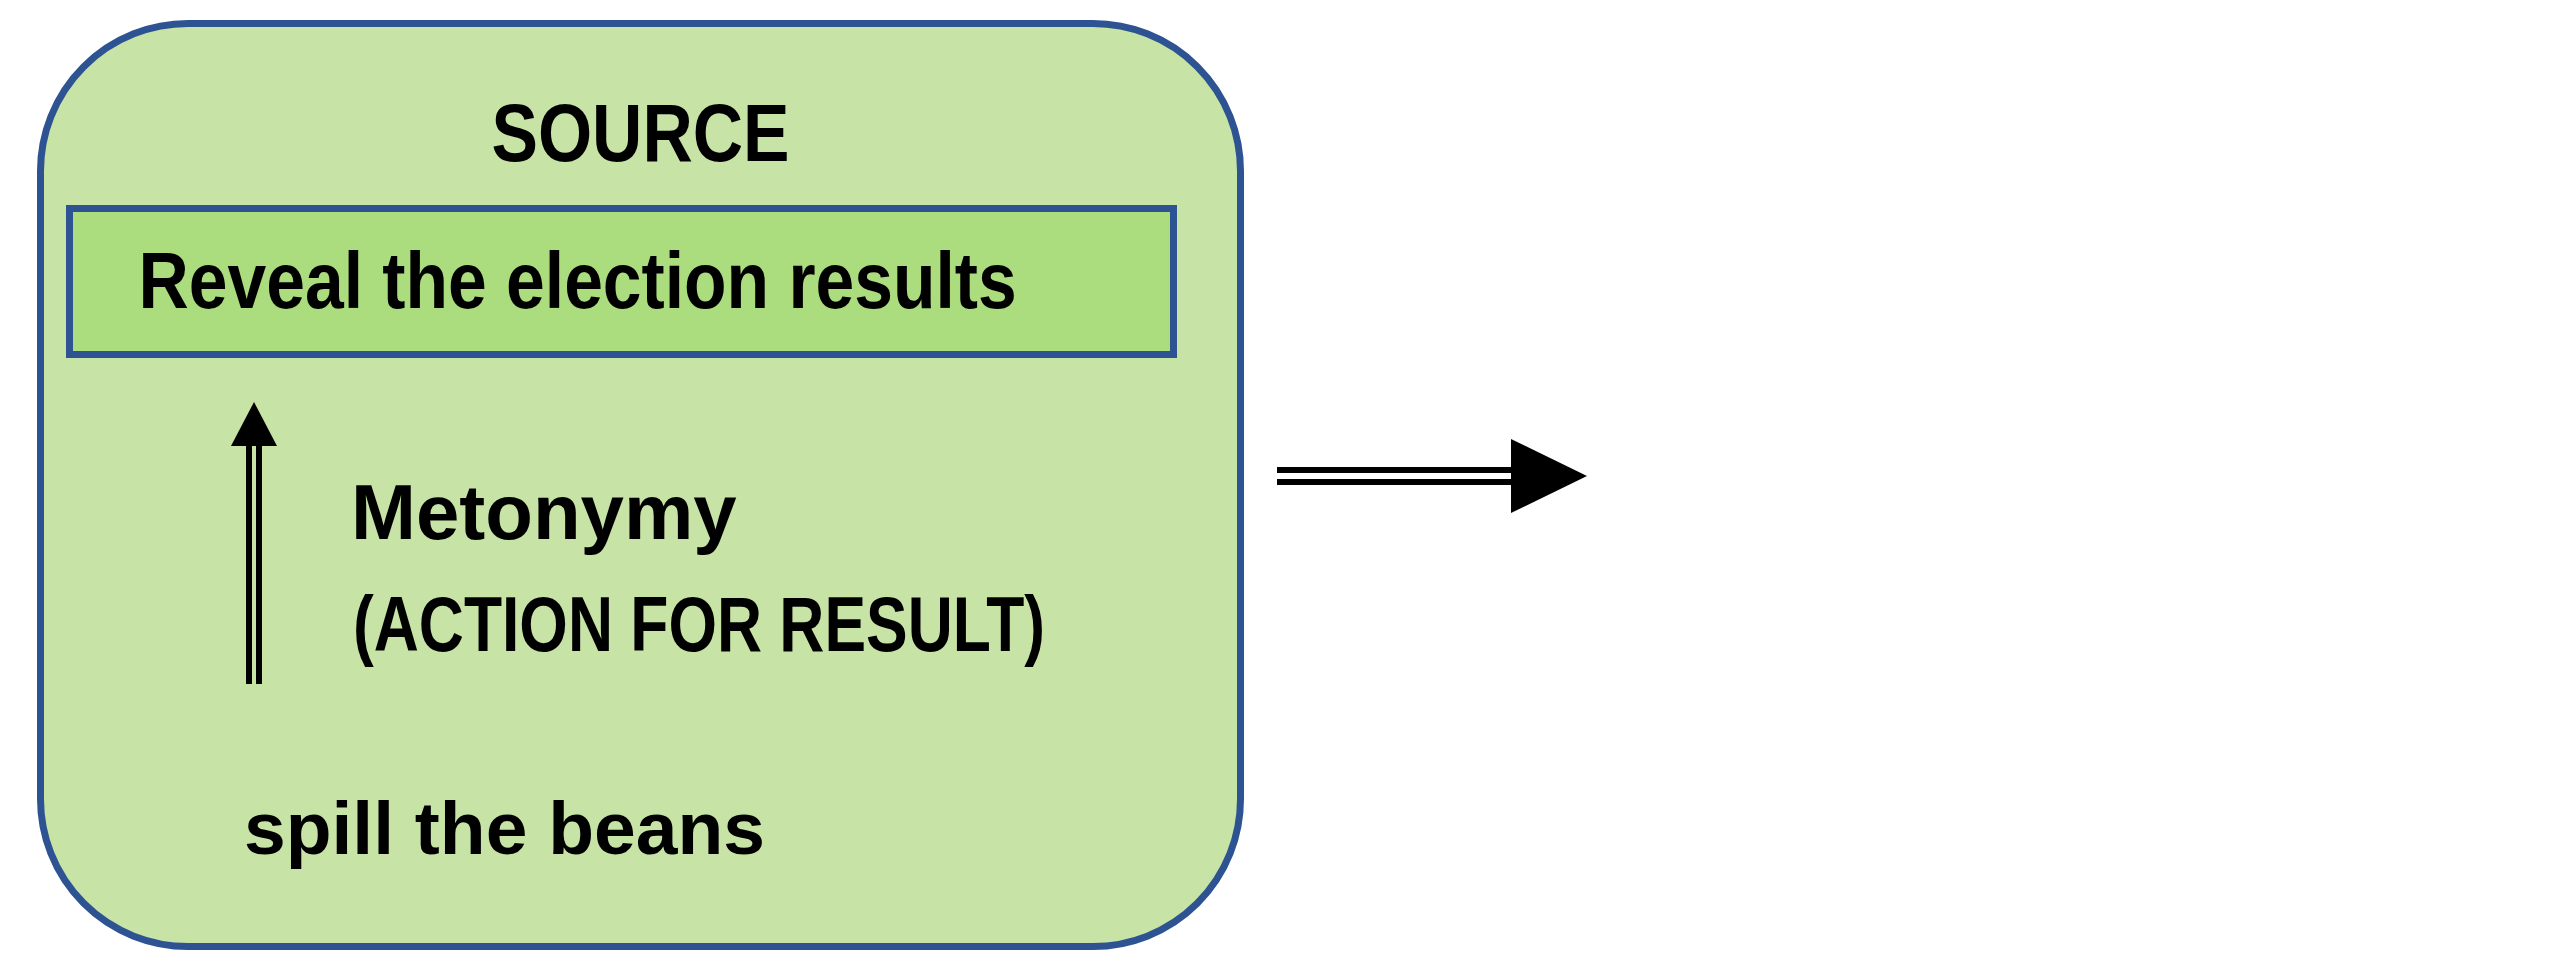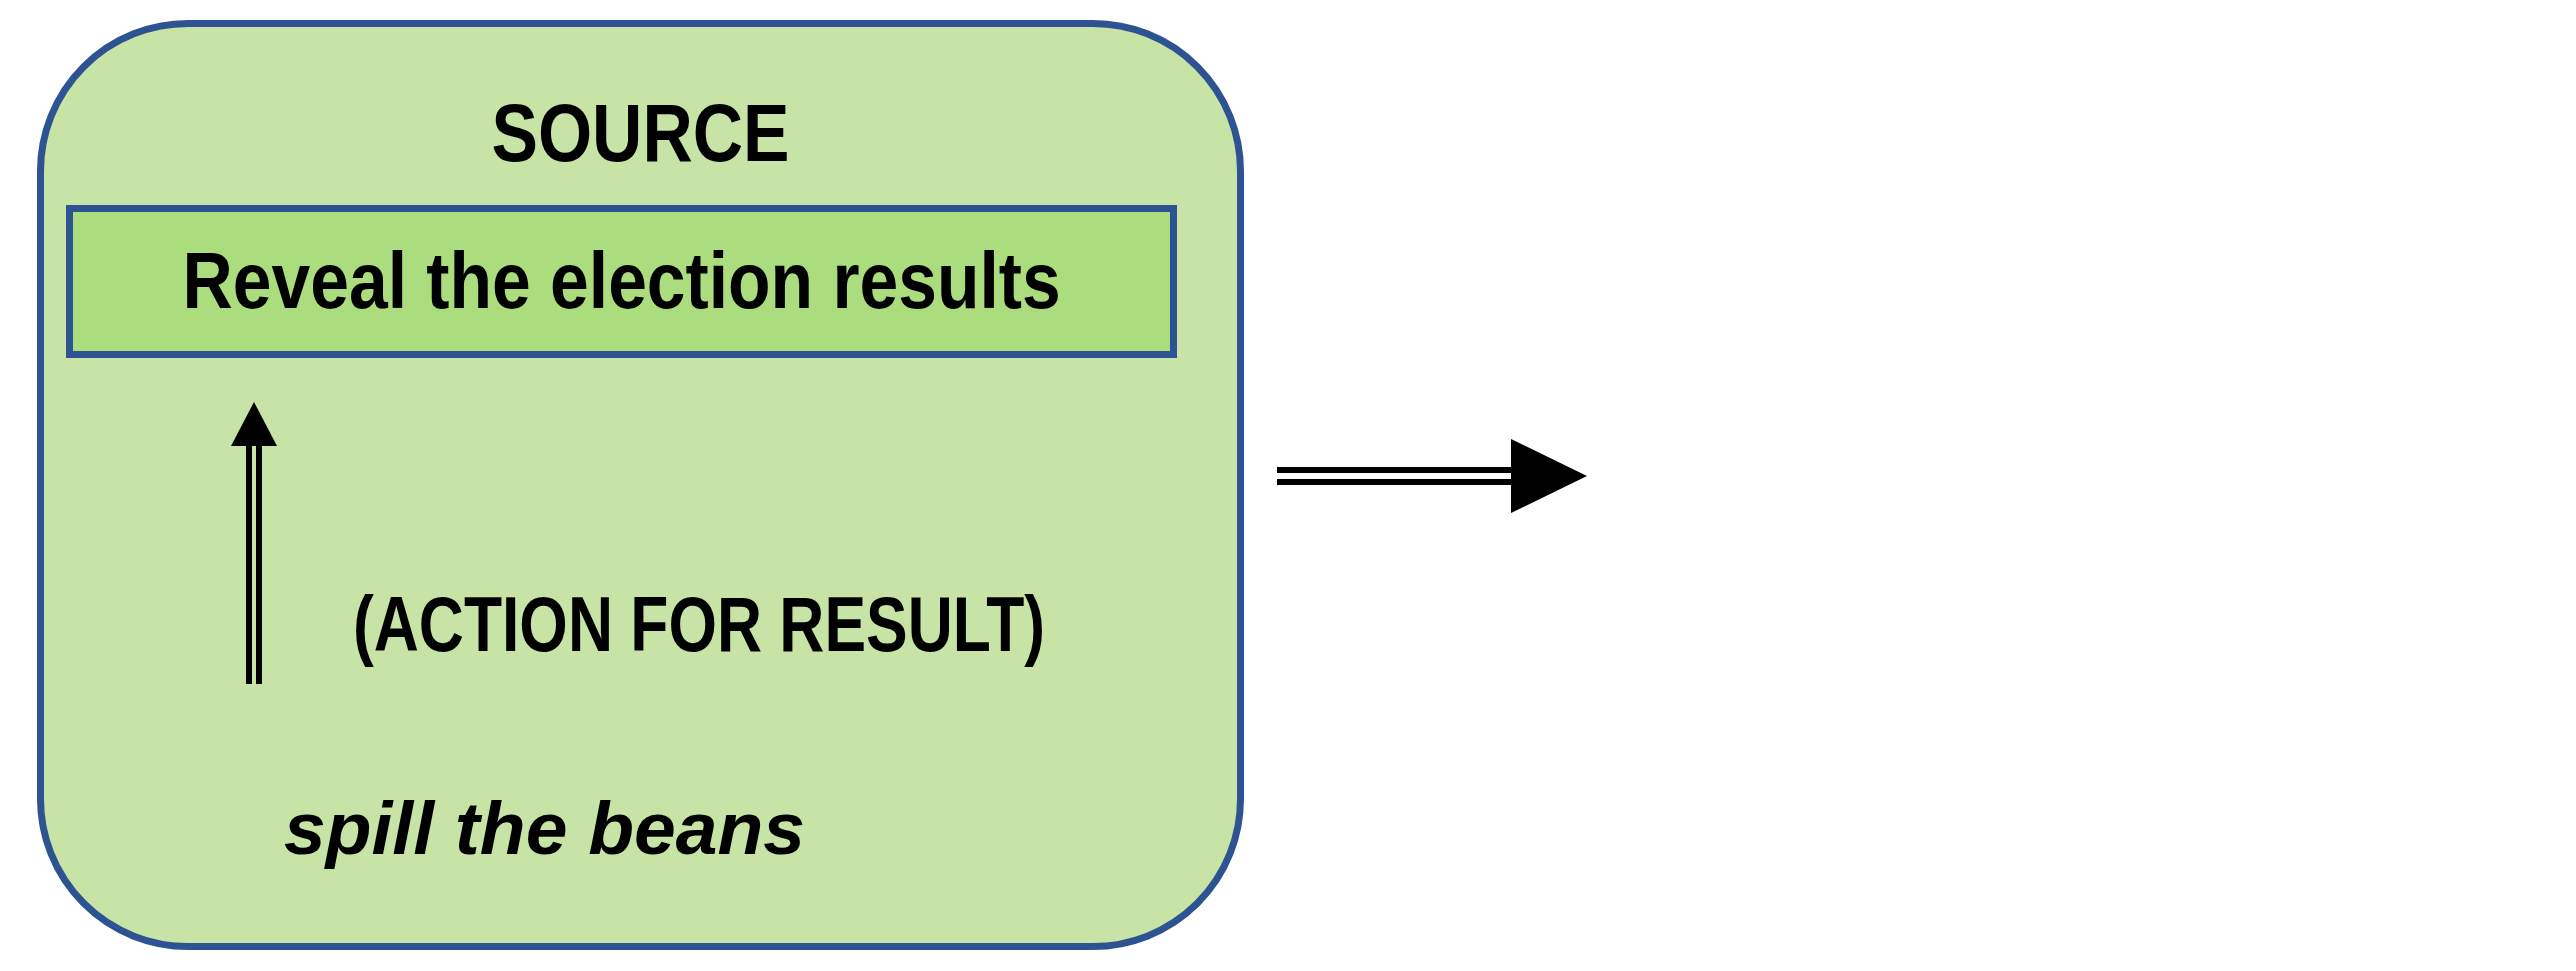--- a/index.html
+++ b/index.html
@@ -39,21 +39,21 @@
     line-height:1;
     white-space:nowrap;
   }
   .source-title{top:65px;font-size:82px;transform:scaleX(.85);transform-origin:center;}
   .target-title{top:120px;font-size:80px;transform:scaleX(.86);transform-origin:center;}
   .example-box{
     position:absolute;left:22px;top:178px;width:1111px;height:153px;
     background:var(--example_fill);
     border:7.1px solid var(--border_blue);
     box-sizing:border-box;
-    display:flex;align-items:center;justify-content:center;
+    display:flex;align-items:center;justify-content:flex-start;
   }
   .example-text{
     font-weight:700;font-size:80px;line-height:1;white-space:nowrap;
     transform:scaleX(.87);transform-origin:center;
   }
   
   .up-arrow{
     position:absolute;left:187px;top:375px;width:46px;height:283px;
   }
   .up-arrow-head{
@@ -71,21 +71,21 @@
     position:absolute;left:307px;top:446px;
     font-weight:700;font-size:78px;line-height:1;white-space:nowrap;
   }
   .metonymy-type{
     position:absolute;left:309px;top:558px;
     font-weight:700;font-size:78px;line-height:1;white-space:nowrap;
     transform:scaleX(.8);transform-origin:left center;
   }
   .idiom-label{
     position:absolute;left:200px;top:764px;
-    font-weight:700;font-style:italic;font-size:75px;line-height:1;white-space:nowrap;margin-left:40px;
+    font-weight:700;font-size:75px;line-height:1;white-space:nowrap;
   }
   
   .map-arrow{
     position:absolute;left:1277px;top:439px;width:309px;height:75px;
   }
   .map-arrow .bar{
     position:absolute;left:0;width:234px;height:6.2px;background:var(--text_black);
   }
   .map-arrow .bar-top{top:27.6px;}
   .map-arrow .bar-bottom{top:40px;}
@@ -111,20 +111,21 @@
 
     <div class="example-box">
       <span class="example-text">Reveal the election results</span>
     </div>
 
     <div class="up-arrow">
       <div class="up-arrow-head"></div>
       <div class="up-arrow-shaft"></div>
     </div>
 
+    <div class="metonymy-label">Metonymy</div>
 
     <div class="metonymy-type">(ACTION FOR RESULT)</div>
 
     <div class="idiom-label">spill the beans</div>
   </div>
 
   <div class="map-arrow">
     <div class="bar bar-top"></div>
     <div class="bar bar-bottom"></div>
     <div class="head"></div>

